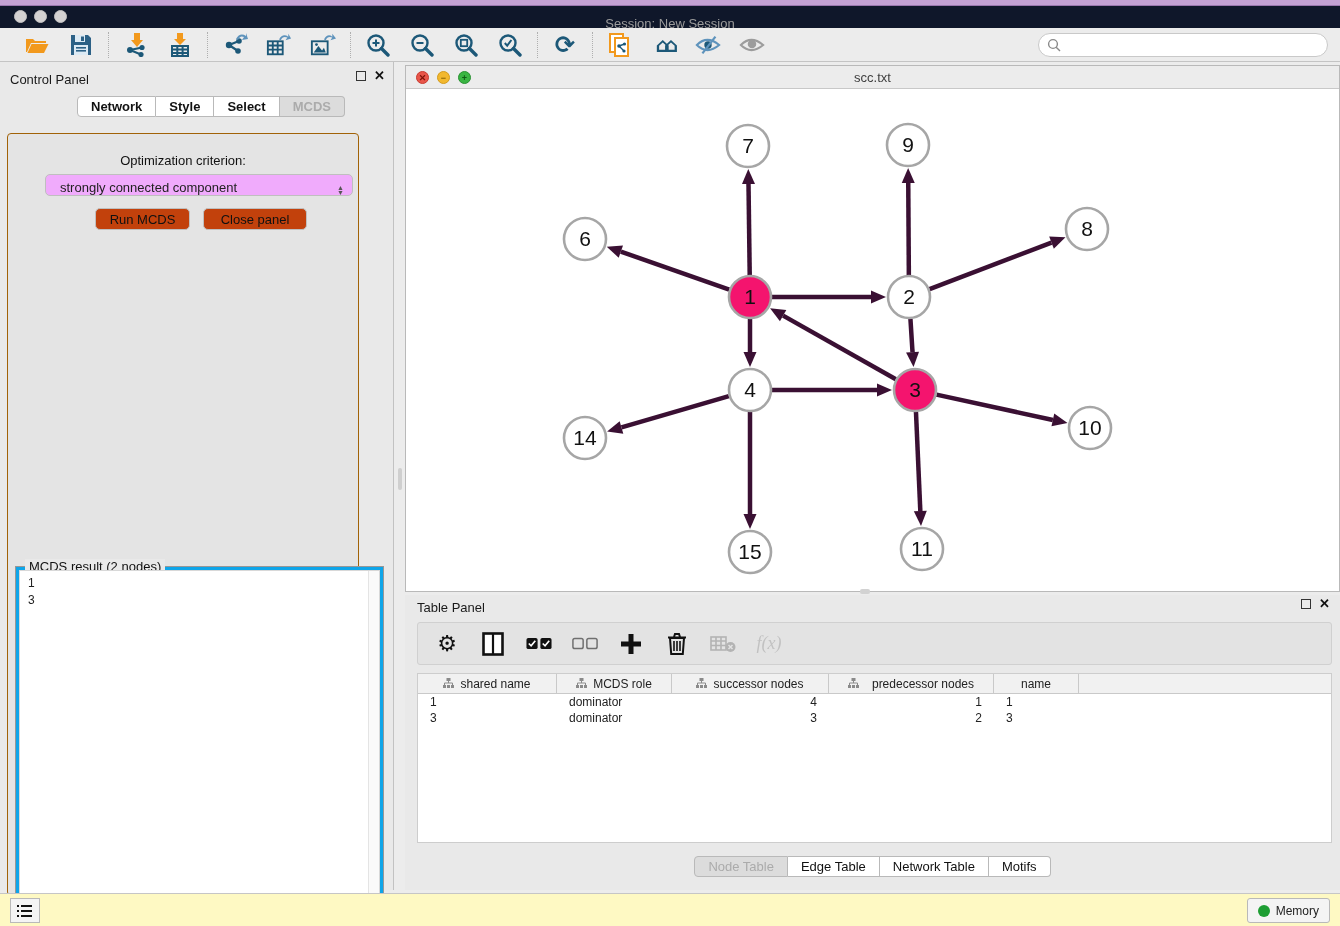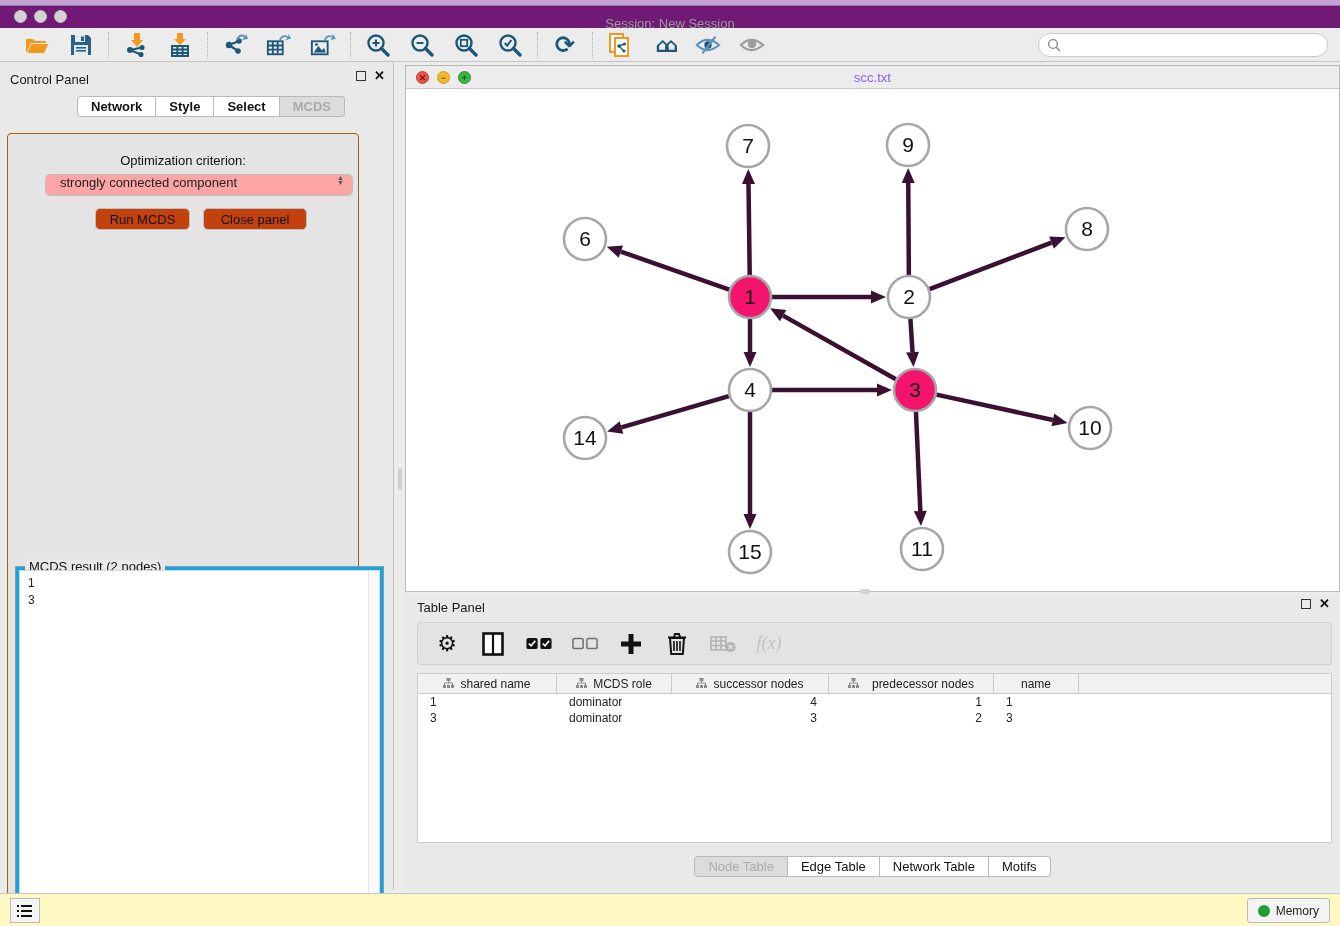--- a/index.html
+++ b/index.html
@@ -2,21 +2,21 @@
 <html><head>
 <meta charset="utf-8">
 <style>
   * { margin:0; padding:0; box-sizing:border-box; }
   html,body { width:1340px; height:926px; overflow:hidden; background:#ECECEC;
               font-family:"Liberation Sans", sans-serif; color:#222; }
   .abs { position:absolute; }
 
   
   #desktop-strip { left:0; top:0; width:1340px; height:6px; background:#C3A2D3; border-bottom:1px solid #9A77AE; }
-  #titlebar { left:0; top:6px; width:1340px; height:22px; background:#701a75; }
+  #titlebar { left:0; top:6px; width:1340px; height:22px; background:#0f172a; }
   .traffic { width:13px; height:13px; border-radius:50%; display:inline-block; }
   .traffic.gray { background:#D4D2D2; border:1px solid #C2C0C0; }
   #window-title { left:0; top:10px; width:1340px; text-align:center; font-size:13px; color:#9B9B9B; }
 
   
   #toolbar { left:0; top:28px; width:1340px; height:34px; background:#ECECEC; border-bottom:1px solid #C4C4C4;
              display:flex; align-items:center; padding-left:10px; }
   .tb-group { display:flex; align-items:center; gap:18px; padding:0 14px; }
   .tb-sep { width:1px; height:26px; border-left:1px dotted #AFAFAF; }
   .tb-icon { width:26px; height:26px; display:flex; align-items:center; justify-content:center; cursor:pointer; }
@@ -34,40 +34,40 @@
   .tabbar { position:absolute; display:flex; }
   .tab { height:21px; padding:0 13px; background:#fff; border:1px solid #B9B9B9; border-left:none;
          font-size:13px; display:flex; align-items:center; color:#111; cursor:pointer; }
   .tab:first-child { border-left:1px solid #B9B9B9; border-radius:4px 0 0 4px; }
   .tab:last-child { border-radius:0 4px 4px 0; }
   .tab.selected { background:#DCDCDC; color:#ABABAB; }
   #cp-tabs { left:77px; top:34px;font-weight:bold; }
   #cp-content { position:absolute; left:7px; top:71px; width:352px; height:763px; background:#E4E4E4;
                 border:1px solid #a16207; border-radius:4px; }
   #opt-label { position:absolute; left:0; top:19px; width:100%; text-align:center; font-size:13px; color:#111; }
-  #opt-select { position:absolute; left:37px; top:40px; width:308px; height:22px; background:#fca5a5;
-                border:1px solid #BFBFBF; border-radius:5px; display:flex; align-items:flex-start;
+  #opt-select { position:absolute; left:37px; top:40px; width:308px; height:22px; background:#f0abfc;
+                border:1px solid #BFBFBF; border-radius:5px; display:flex; align-items:flex-end;
                 padding:0 8px 0 14px; font-size:13px; cursor:pointer; }
   #opt-select .stepper { margin-left:auto; display:flex; flex-direction:column; line-height:5px; color:#555; font-size:7px; }
   .push-btn { position:absolute; height:22px; background:#c2410c; border:1px solid #BFBFBF; border-radius:5px;
               font-size:13px; color:#111; display:flex; align-items:center; justify-content:center; cursor:pointer; }
   #run-btn { left:87px; top:74px; width:95px; }
   #close-btn { left:195px; top:74px; width:104px; }
   #result-group { position:absolute; left:7px; top:432px; width:369px; height:376px; border:1px solid #979797; background:#0ea5e9; }
   #result-title { position:absolute; left:9px; top:-8px; background:#E9E9E9; padding:0 4px; font-size:13px; color:#111; }
   #result-area { position:absolute; left:3px; top:3px; right:3px; bottom:3px; background:#fff; border:1px solid #D8D8D8;
                  font-size:12px; padding:4px 8px; line-height:17px; }
   #result-scroll { position:absolute; right:0; top:0; width:11px; height:100%; background:#FAFAFA; border-left:1px solid #E4E4E4; }
 
   
   #net-window { left:405px; top:65px; width:935px; height:527px; background:#fff; border:1px solid #B9B9B9; }
   #net-titlebar { position:absolute; left:0; top:0; width:100%; height:23px; background:#ECECEC; border-bottom:1px solid #C8C8C8; }
   .mini-light { width:13px; height:13px; border-radius:50%; display:inline-block; text-align:center;
                 font-size:9px; line-height:13px; font-weight:bold; }
-  #net-title { position:absolute; left:0; top:4px; width:100%; text-align:center; font-size:13px; color:#8b5cf6; }
+  #net-title { position:absolute; left:0; top:4px; width:100%; text-align:center; font-size:13px; color:#404040; }
   #graph-canvas { position:absolute; left:0; top:23px; width:933px; height:502px; background:#fff; }
 
   .splitter-h { left:398px; top:468px; width:4px; height:22px; background:#CFCFCF; border-radius:2px; }
   .splitter-v { left:860px; top:589px; width:10px; height:5px; background:#D2D2D2; border-radius:2px; }
 
   
   #table-panel { left:405px; top:595px; width:935px; height:295px; background:#E9E9E9; }
   #tp-header { position:absolute; left:12px; top:5px; font-size:13px; color:#1a1a1a; }
   #tp-toolbar { position:absolute; left:12px; top:27px; width:915px; height:43px; background:#E3E3E3;
                 border:1px solid #D0D0D0; border-radius:3px; display:flex; align-items:center; gap:20px; padding-left:16px; }

